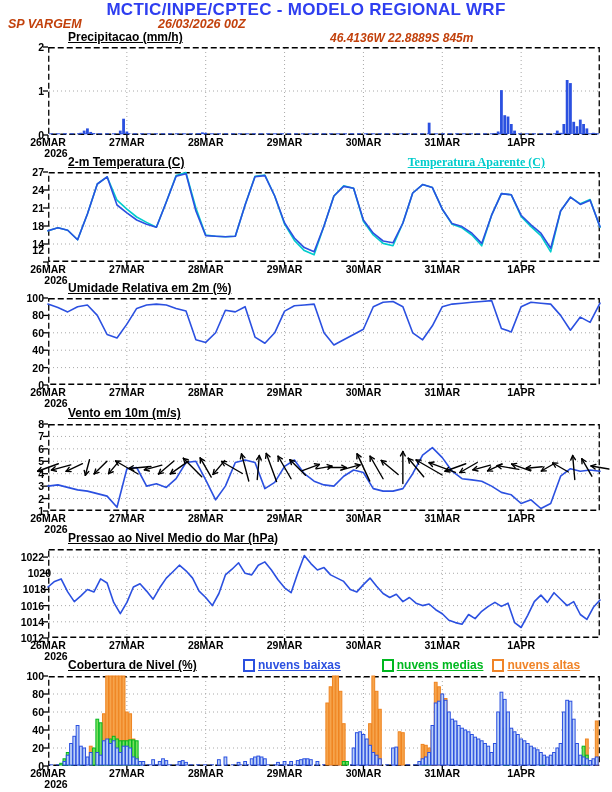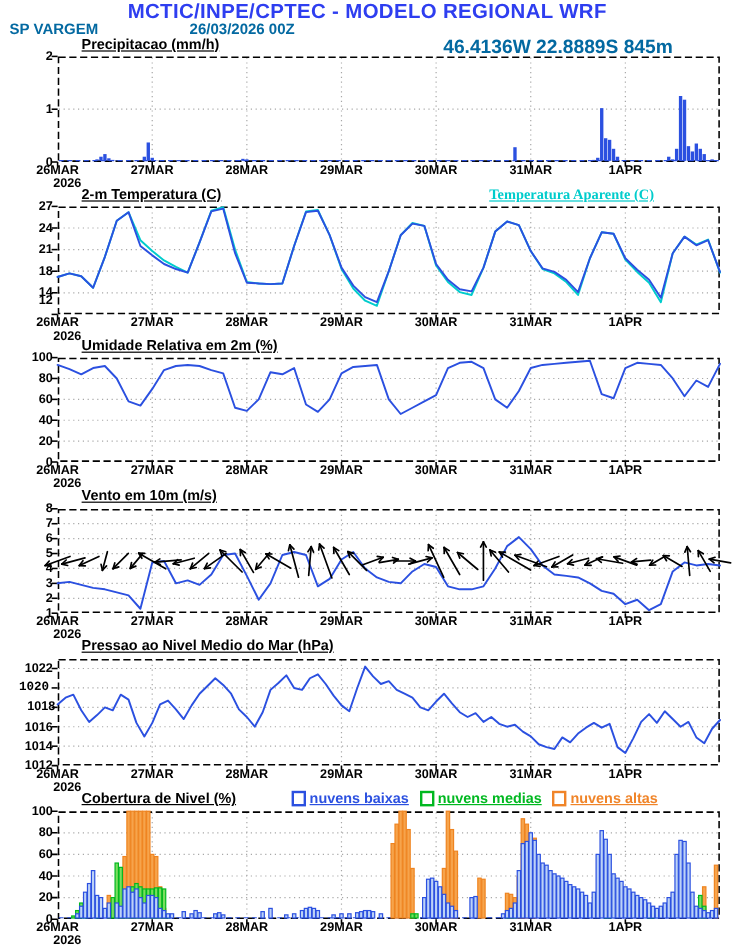--- a/index.html
+++ b/index.html
@@ -1,38 +1,38 @@
 <!DOCTYPE html>
 <html><head>
 <meta charset="utf-8">
 <style>
   html,body{margin:0;padding:0;}
   body{width:612px;height:792px;position:relative;background:#fff;overflow:hidden;
        font-family:"Liberation Sans",sans-serif;font-weight:bold;}
   .abs{position:absolute;}
   .hdr{font-size:17px;color:#2e3ef0;letter-spacing:.3px;}
-  .org{color:#0369a1;}
+  .org{color:#c2410c;font-style:italic;}
   .ptitle{font-size:12px;color:#000;text-decoration:underline;white-space:nowrap;text-align:center;}
   .ptitle2{font-size:12px;color:#00cccc;text-decoration:underline;white-space:nowrap;font-family:Liberation Serif, serif;}
   .note{font-size:12px;white-space:nowrap;}
   .ylab{font-size:10.5px;color:#000;text-align:right;width:32px;}
   .xlab{font-size:10.5px;color:#000;text-align:center;width:50px;}
   .legend{display:flex;gap:9px;align-items:center;font-size:12px;}
   .legend .item{display:flex;align-items:center;gap:3px;white-space:nowrap;}
   .legend .sq{width:8px;height:9px;background:#fff;display:inline-block;}
   .legend .lbl{text-decoration:underline;}
   svg{position:absolute;overflow:visible;}
 </style>
 </head>
 <body>
 
 <div class="abs hdr" style="left:0;top:2;width:612px;text-align:center">MCTIC/INPE/CPTEC - MODELO REGIONAL WRF</div>
 <div class="abs note org" style="left:8px;top:17px;font-size:12.5px">SP VARGEM</div>
 <div class="abs note org" style="left:158px;top:17px;font-size:12.5px">26/03/2026 00Z</div>
-<div class="abs note org" style="left:330px;top:31px;width:270px;text-align:center;font-size:16px">46.4136W 22.8889S 845m</div>
+<div class="abs note org" style="left:330px;top:31px;width:270px;text-align:left;font-size:12px">46.4136W 22.8889S 845m</div>
 
 <div id="panels">
     <div class="abs ptitle" style="left: 68px; top: 30px;">Precipitacao (mm/h)</div>
     <svg width="552" height="88" viewBox="0 0 552 88" style="left: 48px; top: 47px;">
       <line x1="78.85714285714286" y1="1" x2="78.85714285714286" y2="87" stroke="#a8a8a8" stroke-width="1" stroke-dasharray="1 3"></line>
       <line x1="157.71428571428572" y1="1" x2="157.71428571428572" y2="87" stroke="#a8a8a8" stroke-width="1" stroke-dasharray="1 3"></line>
       <line x1="236.57142857142858" y1="1" x2="236.57142857142858" y2="87" stroke="#a8a8a8" stroke-width="1" stroke-dasharray="1 3"></line>
       <line x1="315.42857142857144" y1="1" x2="315.42857142857144" y2="87" stroke="#a8a8a8" stroke-width="1" stroke-dasharray="1 3"></line>
       <line x1="394.28571428571433" y1="1" x2="394.28571428571433" y2="87" stroke="#a8a8a8" stroke-width="1" stroke-dasharray="1 3"></line>
       <line x1="473.14285714285717" y1="1" x2="473.14285714285717" y2="87" stroke="#a8a8a8" stroke-width="1" stroke-dasharray="1 3"></line>
@@ -388,40 +388,40 @@
       <line x1="0" y1="89" x2="0" y2="93" stroke="#000" stroke-width="1.3"></line>
       <line x1="78.85714285714286" y1="89" x2="78.85714285714286" y2="93" stroke="#000" stroke-width="1.3"></line>
       <line x1="157.71428571428572" y1="89" x2="157.71428571428572" y2="93" stroke="#000" stroke-width="1.3"></line>
       <line x1="236.57142857142858" y1="89" x2="236.57142857142858" y2="93" stroke="#000" stroke-width="1.3"></line>
       <line x1="315.42857142857144" y1="89" x2="315.42857142857144" y2="93" stroke="#000" stroke-width="1.3"></line>
       <line x1="394.28571428571433" y1="89" x2="394.28571428571433" y2="93" stroke="#000" stroke-width="1.3"></line>
       <line x1="473.14285714285717" y1="89" x2="473.14285714285717" y2="93" stroke="#000" stroke-width="1.3"></line>
       <polyline points="0.0,38.0 6.6,32.4 13.1,29.9 19.7,42.9 26.3,52.6 32.9,46.9 39.4,40.5 46.0,42.9 52.6,29.9 59.1,34.0 65.7,53.4 72.3,64.7 78.9,53.4 85.4,38.0 92.0,34.8 98.6,42.1 105.1,50.2 111.7,38.8 118.3,29.1 124.9,22.7 131.4,16.2 138.0,21.8 144.6,29.1 151.1,42.1 157.7,48.5 164.3,56.6 170.9,44.5 177.4,25.9 184.0,20.2 190.6,13.8 197.1,24.3 203.7,25.9 210.3,16.2 216.9,12.9 223.4,21.0 230.0,30.7 236.6,38.8 243.1,43.7 249.7,24.3 256.3,6.5 262.9,14.6 269.4,21.0 276.0,18.6 282.6,25.9 289.1,29.1 295.7,32.4 302.3,40.5 308.9,42.9 315.4,35.6 322.0,29.1 328.6,37.2 335.1,44.5 341.7,48.5 348.3,45.3 354.9,52.6 361.4,48.5 368.0,54.2 374.6,56.6 381.1,55.0 387.7,60.7 394.3,64.7 400.9,71.2 407.4,73.6 414.0,75.2 420.6,65.5 427.1,69.6 433.7,62.3 440.3,57.4 446.9,53.4 453.4,57.4 460.0,54.2 466.6,73.6 473.1,78.5 479.7,66.3 486.3,52.6 492.9,46.1 499.4,53.4 506.0,43.7 512.6,50.2 519.1,56.6 525.7,52.6 532.3,65.5 538.9,70.4 545.4,58.3 552.0,51.0" fill="none" stroke="#2b50e0" stroke-width="1.6" stroke-linejoin="round" stroke-linecap="round"></polyline>
     </svg>
     <div class="abs ylab" style="left: 12px; top: 551.091px;">1022</div>
-    <div class="abs ylab" style="left: 9px; top: 567.273px; font-family: Liberation Mono, monospace;">1020</div>
+    <div class="abs ylab" style="left: 19px; top: 567.273px;">1020</div>
     <div class="abs ylab" style="left: 14px; top: 583.455px;">1018</div>
     <div class="abs ylab" style="left: 12px; top: 599.636px;">1016</div>
     <div class="abs ylab" style="left: 12px; top: 615.818px;">1014</div>
     <div class="abs ylab" style="left: 12px; top: 632px;">1012</div>
     <div class="abs xlab" style="left: 23px; top: 639px;">26MAR</div>
     <div class="abs xlab" style="left: 101.857px; top: 639px;">27MAR</div>
     <div class="abs xlab" style="left: 180.714px; top: 639px;">28MAR</div>
     <div class="abs xlab" style="left: 259.571px; top: 639px;">29MAR</div>
     <div class="abs xlab" style="left: 338.429px; top: 639px;">30MAR</div>
     <div class="abs xlab" style="left: 417.286px; top: 639px;">31MAR</div>
     <div class="abs xlab" style="left: 496.143px; top: 639px;">1APR</div>
     <div class="abs xlab" style="left: 31px; top: 650px;">2026</div>
     <div class="abs ptitle" style="left: 68px; top: 658px;">Cobertura de Nivel (%)</div>
     <div class="abs legend" style="left: 243px; top: 658px;">
       <div class="abs item" style="position: static;">
         <span class="sq" style="border: 2px solid rgb(43, 80, 224);"></span>
         <span class="lbl" style="color: rgb(43, 80, 224);">nuvens baixas</span>
       </div>
-      <div class="abs item" style="position: static;">
+      <div class="abs item" style="position: static; margin-left: 32px;">
         <span class="sq" style="border: 2px solid rgb(0, 184, 32);"></span>
         <span class="lbl" style="color: rgb(0, 184, 32);">nuvens medias</span>
       </div>
       <div class="abs item" style="position: static;">
         <span class="sq" style="border: 2px solid rgb(240, 132, 40);"></span>
         <span class="lbl" style="color: rgb(240, 132, 40);">nuvens altas</span>
       </div>
     </div>
     <svg width="552" height="90" viewBox="0 0 552 90" style="left: 48px; top: 676px;">
       <line x1="78.85714285714286" y1="1" x2="78.85714285714286" y2="89" stroke="#a8a8a8" stroke-width="1" stroke-dasharray="1 3"></line>

